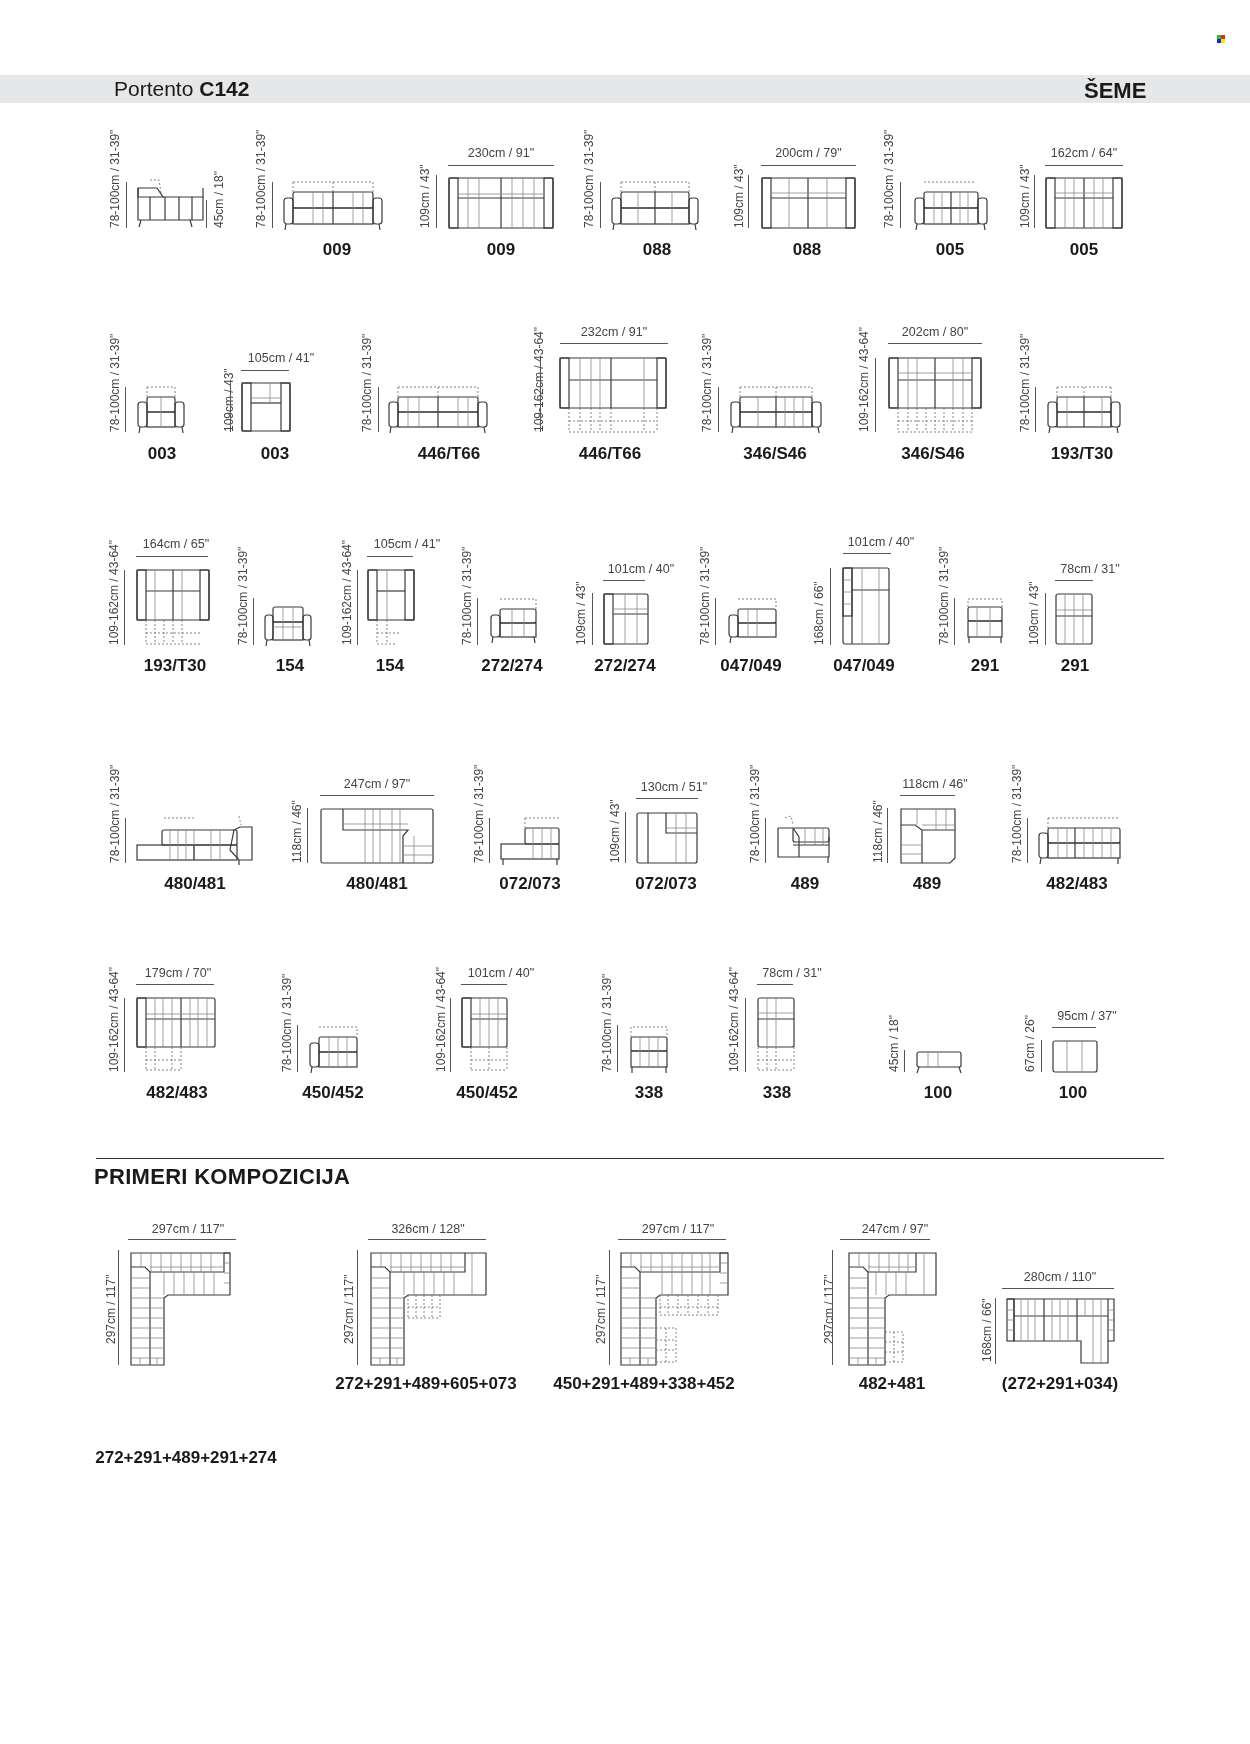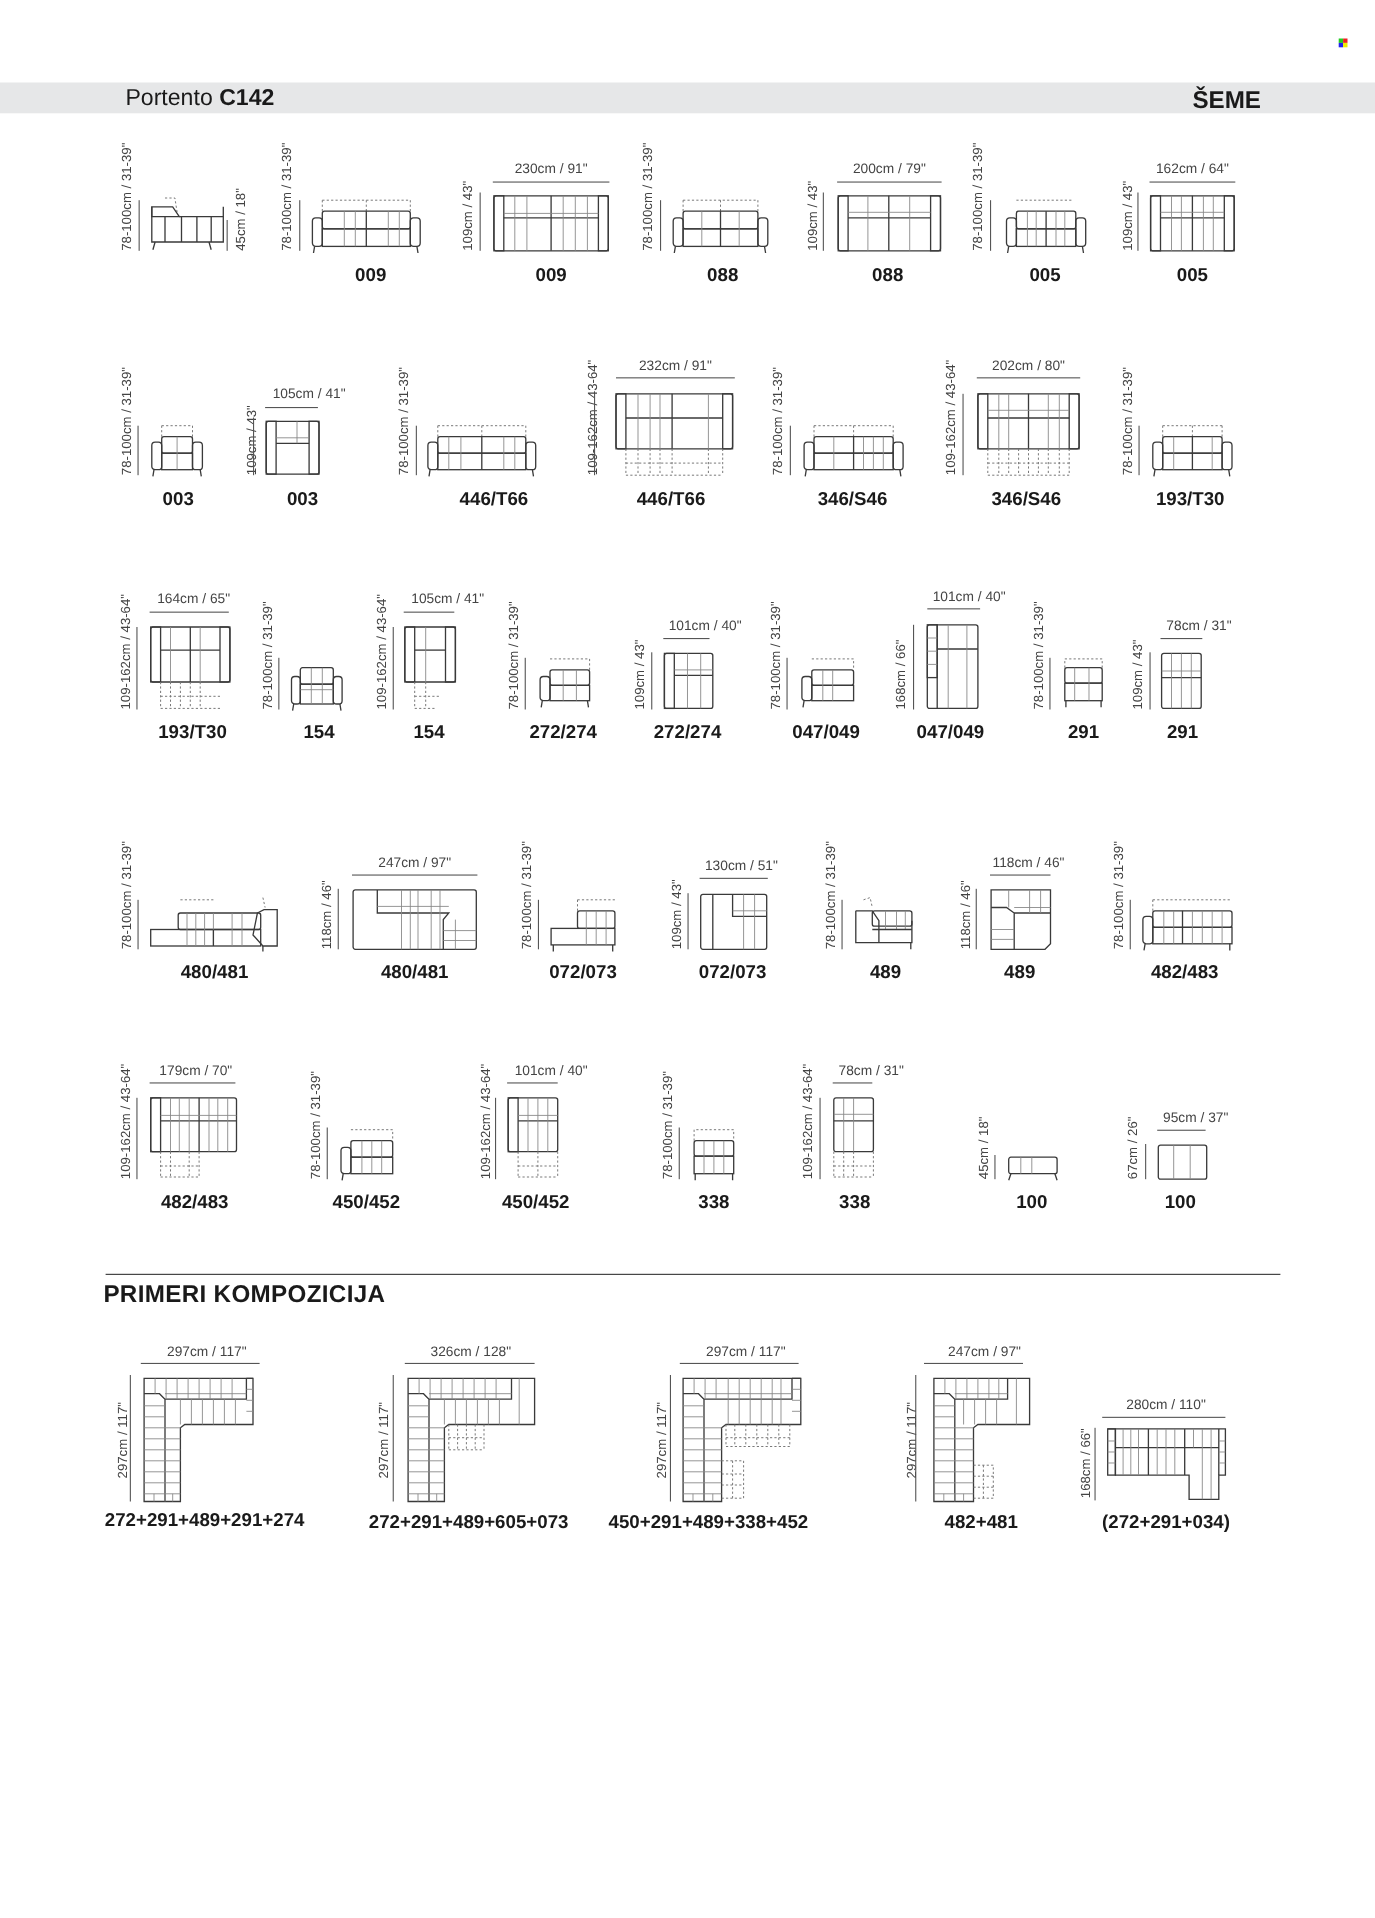--- a/index.html
+++ b/index.html
@@ -592,21 +592,21 @@
 <div class="item">
   <div class="hlabel" style="left:128px;top:1222px;width:120px;">297cm / 117"</div>
   <div class="hline" style="left:128px;top:1239px;width:108px;"></div>
   <div class="vlabel" style="left:104px;top:1344px;">297cm / 117"</div>
   <div class="vline" style="left:118px;top:1250px;height:115px;"></div>
   <svg class="draw" style="left:128px;top:1250px;" width="120" height="118">
     <path d="M3 3 H102 V45 H40 L36 48 V115 H3 Z"></path>
     <path d="M3 17 H17 L22 22 V115 M22 22 H96 V3 M96 3 H102"></path>
     <path class="l" d="M13 3 V17 M23 3 V22 M33 3 V22 M43 3 V22 M53 3 V22 M63 3 V22 M73 3 V22 M83 3 V22 M22 17 H96 M36 22 V45 M46 22 V45 M56 22 V45 M66 22 V45 M76 22 V45 M86 22 V45 M3 28 H22 M3 38 H22 M3 48 H36 M3 58 H36 M3 68 H36 M3 78 H36 M3 88 H36 M3 98 H36 M3 108 H36 M12 108 V115 M22 108 V115 M29 108 V115 M96 13 H102 M96 23 H102 M96 33 H102"></path>
   </svg>
-  <div class="combo-code" style="left:86px;top:1372px;width:200px;">272+291+489+291+274</div>
+  <div class="combo-code" style="left:86px;top:1448px;width:200px;">272+291+489+291+274</div>
 </div>
 
 <div class="item">
   <div class="hlabel" style="left:368px;top:1222px;width:120px;">326cm / 128"</div>
   <div class="hline" style="left:368px;top:1239px;width:118px;"></div>
   <div class="vlabel" style="left:342px;top:1344px;">297cm / 117"</div>
   <div class="vline" style="left:357px;top:1250px;height:115px;"></div>
   <svg class="draw" style="left:368px;top:1250px;" width="124" height="118">
     <path d="M3 3 H118 V45 H40 L36 48 V115 H3 Z"></path>
     <path d="M3 17 H17 L22 22 V115 M22 22 H97 V3"></path>

